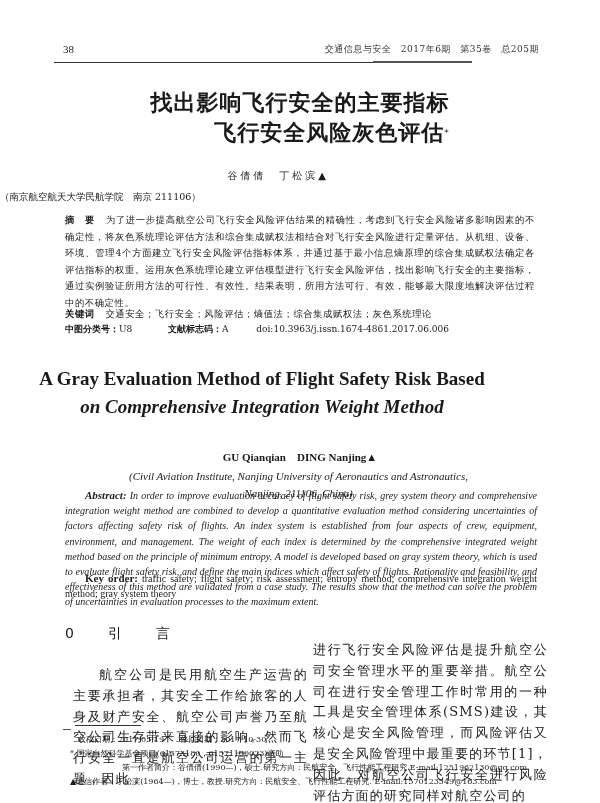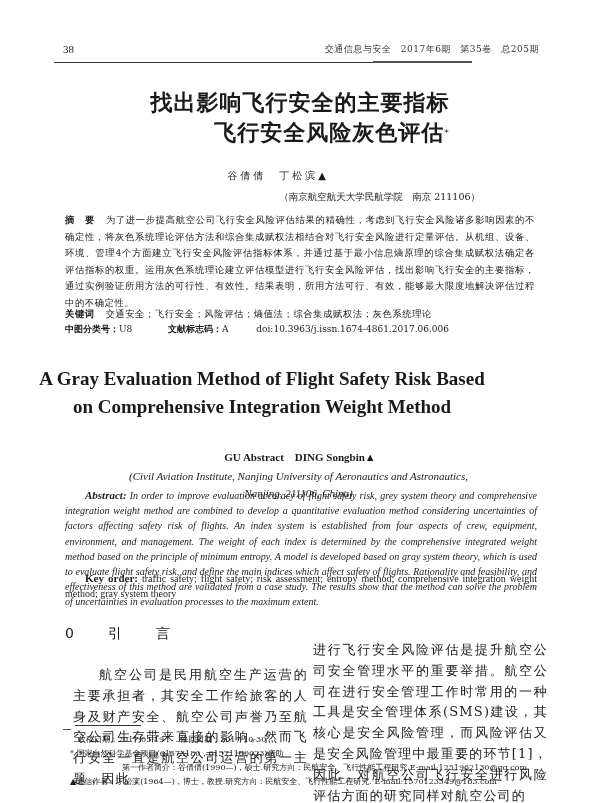--- a/index.html
+++ b/index.html
@@ -6,21 +6,21 @@
   body { width:600px; height:803px; position:relative; overflow:hidden; color:#1a1a1a;
          font-family:"DejaVu Serif", serif; }
   .abs { position:absolute; }
   .hdr-num { left:63px; top:43px; font-size:11px; font-family:"Liberation Serif", serif;text-align:right; }
   .hdr-right { right:61px; top:43px; font-size:9px; letter-spacing:0.5px; color:#333; }
   .hdr-rule { left:54px; top:62px; width:418px; height:1px; background:#333; }
   .hdr-rule2 { left:373px; top:61px; width:99px; height:2px; background:#555; }
   .title-cn { left:0; width:600px; text-align:center; font-family:"DejaVu Sans", sans-serif; font-weight:bold; font-size:22px; letter-spacing:1px; line-height:30px; }
   .title-cn sup { font-size:9px; font-weight:normal; vertical-align:top; }
   .authors-cn { left:0; width:556px; text-align:center; font-size:10px; top:169px; letter-spacing:3px; }
-  .affil-cn { left:0; width:480px; text-align:right; font-size:9.5px; top:191px; }
+  .affil-cn { left:0; width:480px; text-align:left; font-size:9.5px; top:191px; }
   .cn-block { left:65px; width:470px; font-size:9.3px; line-height:16.5px; text-align:justify; letter-spacing:0.6px; }
   .lbl { font-family:"DejaVu Sans", sans-serif; font-weight:bold; }
   .meta-line { left:65px; font-size:9px; }
   .title-en { left:0; width:524px; text-align:center; font-family:"Liberation Serif", serif; font-weight:bold; font-size:19px; line-height:27px; }
   .authors-en { left:0; width:600px; text-align:center; font-family:"Liberation Serif", serif; font-weight:bold; font-size:11px; top:450px; }
   .affil-en { left:0; width:597px; text-align:center; font-family:"Liberation Serif", serif; font-style:italic; font-size:11px; line-height:17px; top:468px; }
   .en-block { left:65px; width:472px; font-family:"Liberation Serif", serif; font-size:10px; line-height:15.2px; text-align:justify; color:#222; }
   .en-block .lbl { font-family:"Liberation Serif", serif; font-size:11px; }
   .col { width:235px; font-size:13px; line-height:20.8px; text-align:justify; letter-spacing:1.2px; }
   .col-left { left:65px; top:665px; text-indent:2em;margin-left:8px; }
@@ -52,22 +52,22 @@
 </div>
 <div class="abs meta-line" style="top:323px;text-align:right;">
   <span class="lbl">中图分类号：</span><span>U8</span>
   <span style="display:inline-block;width:30px;"></span>
   <span class="lbl">文献标志码：</span><span>A</span>
   <span style="display:inline-block;width:22px;"></span>
   <span>doi:10.3963/j.issn.1674-4861.2017.06.006</span>
 </div>
 
 <div class="abs title-en" style="top:365px;">A Gray Evaluation Method of Flight Safety Risk Based</div>
-<div class="abs title-en" style="top:393px;">on Comprehensive Integration Weight Method</div>
-<div class="abs authors-en">GU Abstract　DING Songbin▲</div>
+<div class="abs title-en" style="top:393px;font-style:italic;">on Comprehensive Integration Weight Method</div>
+<div class="abs authors-en">GU Qianqian　DING Nanjing▲</div>
 <div class="abs affil-en">
   <div>(Civil Aviation Institute, Nanjing University of Aeronautics and Astronautics,</div>
   <div>Nanjing, 211106, China)</div>
 </div>
 
 <div class="abs en-block" style="top:448px; margin-top:40px; text-indent:2em;font-style:italic;">
   <span class="lbl">Abstract:</span> <span>In order to improve evaluation accuracy of flight safety risk, grey system theory and comprehensive integration weight method are combined to develop a quantitative evaluation method considering uncertainties of factors affecting safety risk of flights. An index system is established from four aspects of crew, equipment, environment, and management. The weight of each index is determined by the comprehensive integrated weight method based on the principle of minimum entropy. A model is developed based on gray system theory, which is used to evaluate flight safety risk, and define the main indices which affect safety of flights. Rationality and feasibility, and effectiveness of this method are validated from a case study. The results show that the method can solve the problem of uncertainties in evaluation processes to the maximum extent.</span>
 </div>
 <div class="abs en-block" style="top:571px; text-indent:2em;">
   <span class="lbl">Key order:</span> <span>traffic safety; flight safety; risk assessment; entropy method; comprehensive integration weight method; gray system theory</span>

